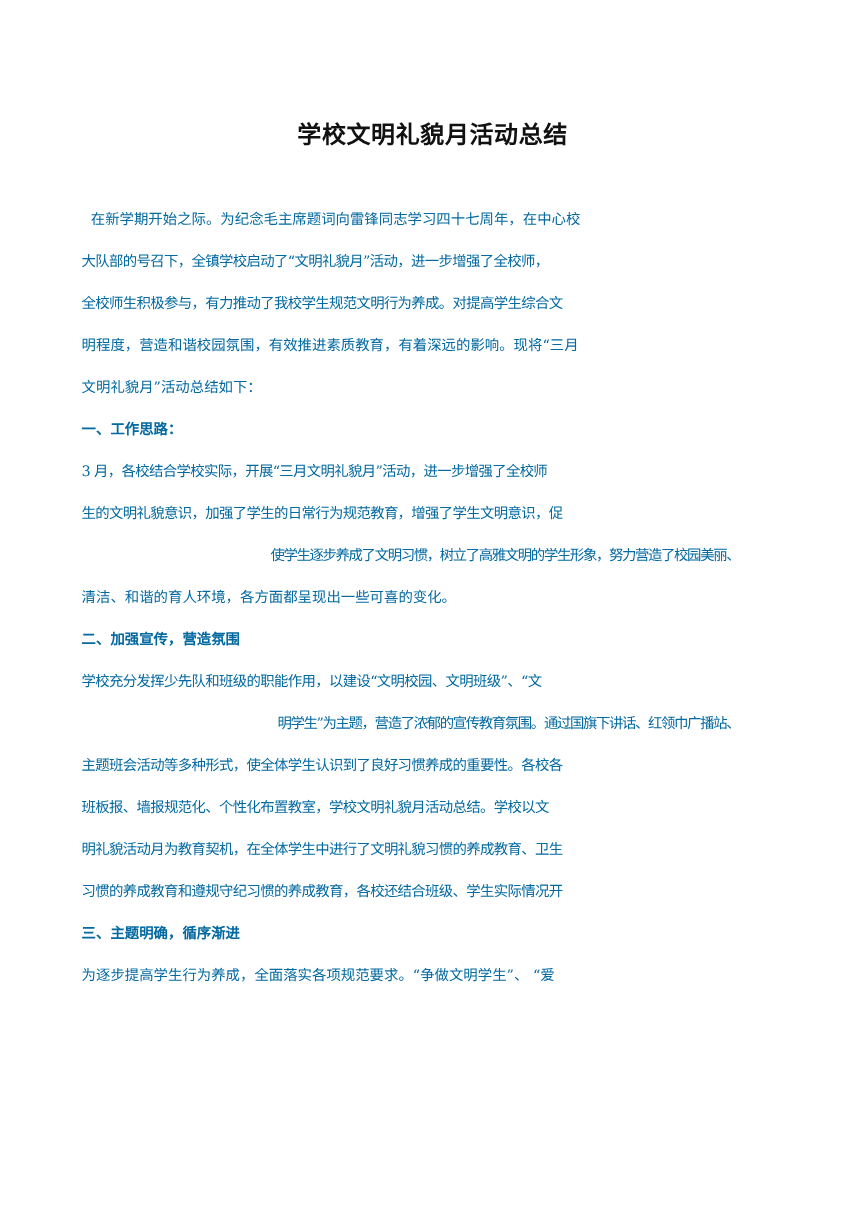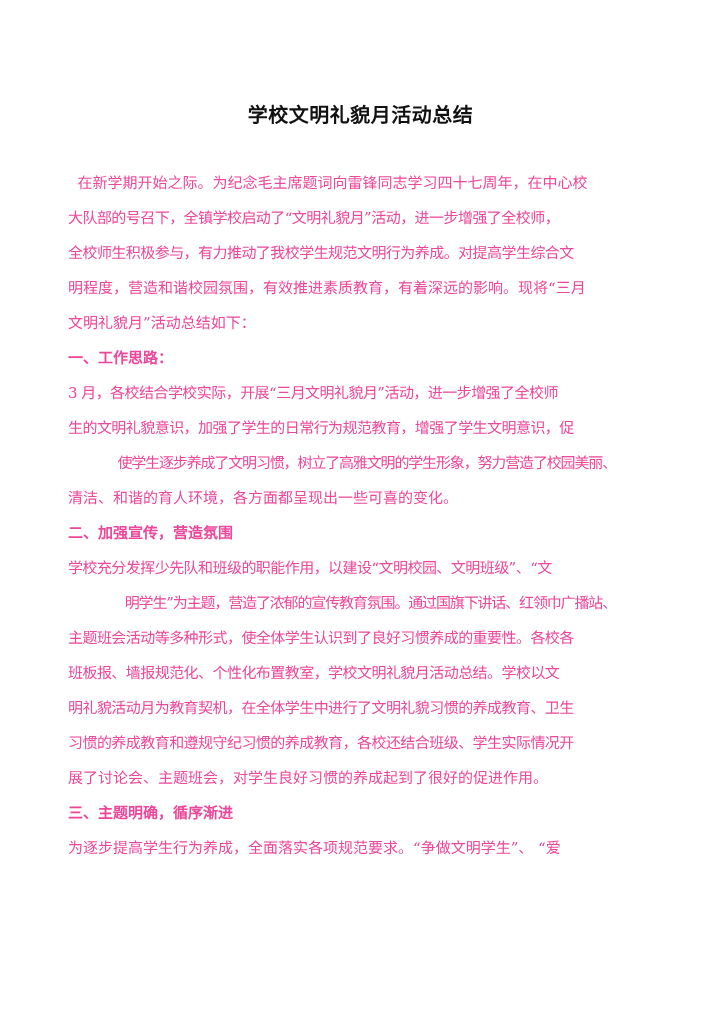--- a/index.html
+++ b/index.html
@@ -20,40 +20,40 @@
     background: #ffffff;
     overflow: hidden;
     box-sizing: border-box;
   }
   #doc-title {
     position: absolute;
     top: 88px;
     left: 0;
     width: 721px;
     text-align: center;
-    font-family: Liberation Sans, sans-serif;
+    font-family: Liberation Mono, monospace;
     font-size: 20px;
     font-weight: bold;
     letter-spacing: 0.5px;
     color: #111111;
     line-height: 28px;
     white-space: nowrap;
   }
   #body-block {
     position: absolute;
     top: 166px;
     left: 68px;
     width: 548px;
   }
   .doc-line {
     font-family: "DejaVu Serif", "Liberation Serif", serif;
-    font-size: 15px;
+    font-size: 12px;
     line-height: 35px;
     height: 35px;
-    color: #ec4899;
+    color: #0369a1;
     white-space: pre;
     letter-spacing: 0px;
     overflow: visible;
   }
   .doc-line.indent {
     text-indent: 0;
   }
   .doc-line.heading {
     font-weight: bold;
   }
@@ -83,18 +83,17 @@
     <div class="doc-line tight">生的文明礼貌意识，加强了学生的日常行为规范教育，增强了学生文明意识，促</div>
     <div class="doc-line tighter">使学生逐步养成了文明习惯，树立了高雅文明的学生形象，努力营造了校园美丽、</div>
     <div class="doc-line">清洁、和谐的育人环境，各方面都呈现出一些可喜的变化。</div>
     <div class="doc-line heading">二、加强宣传，营造氛围</div>
     <div class="doc-line tight">学校充分发挥少先队和班级的职能作用，以建设“文明校园、文明班级”、“文</div>
     <div class="doc-line tighter">明学生”为主题，营造了浓郁的宣传教育氛围。通过国旗下讲话、红领巾广播站、</div>
     <div class="doc-line tight">主题班会活动等多种形式，使全体学生认识到了良好习惯养成的重要性。各校各</div>
     <div class="doc-line tight">班板报、墙报规范化、个性化布置教室，学校文明礼貌月活动总结。学校以文</div>
     <div class="doc-line tight">明礼貌活动月为教育契机，在全体学生中进行了文明礼貌习惯的养成教育、卫生</div>
     <div class="doc-line tight">习惯的养成教育和遵规守纪习惯的养成教育，各校还结合班级、学生实际情况开</div>
-    <div class="doc-line">展了讨论会、主题班会，对学生良好习惯的养成起到了很好的促进作用。</div>
     <div class="doc-line heading">三、主题明确，循序渐进</div>
     <div class="doc-line">为逐步提高学生行为养成，全面落实各项规范要求。“争做文明学生”、 “爱</div>
   </div>
 
 </div>
 
 </body></html>

